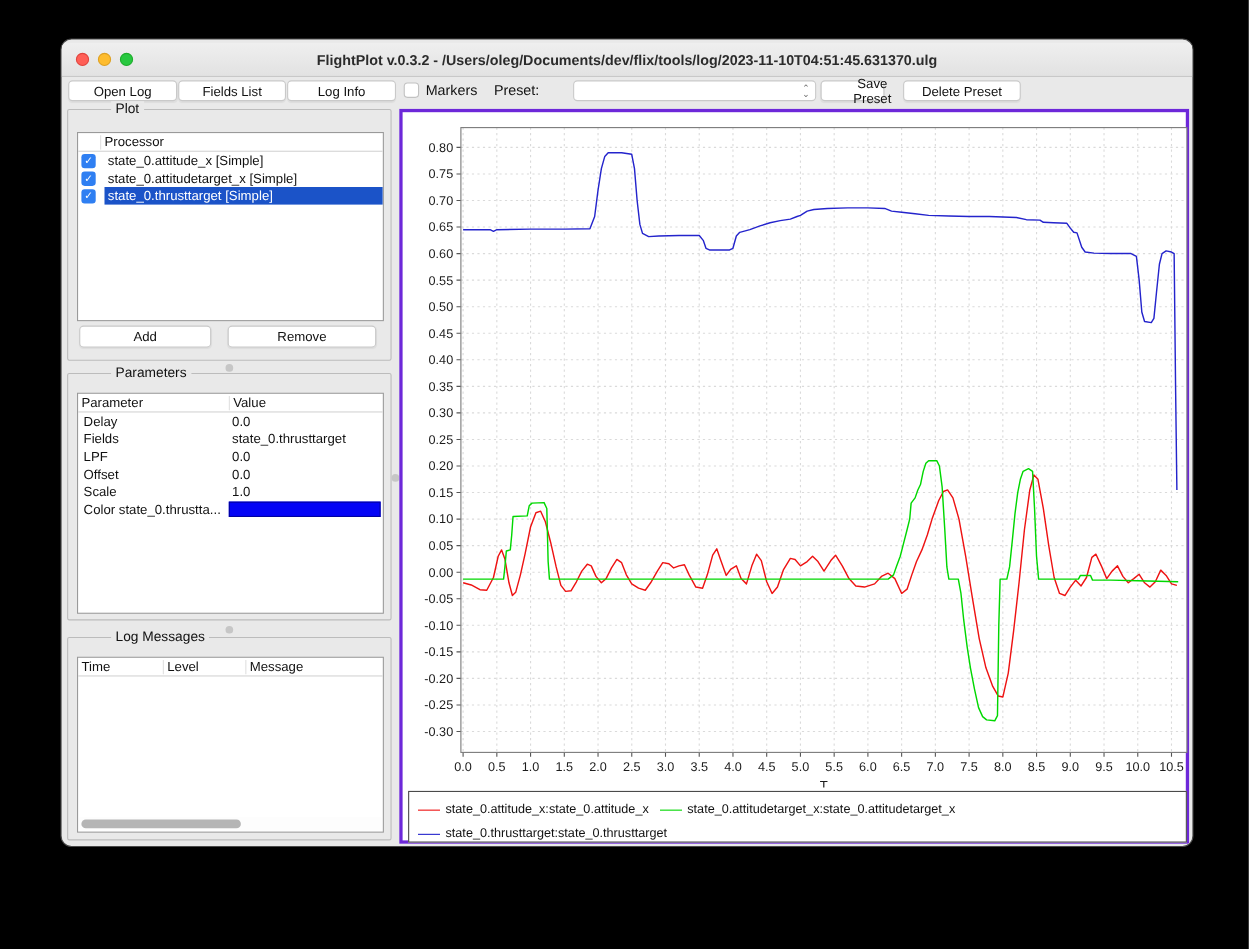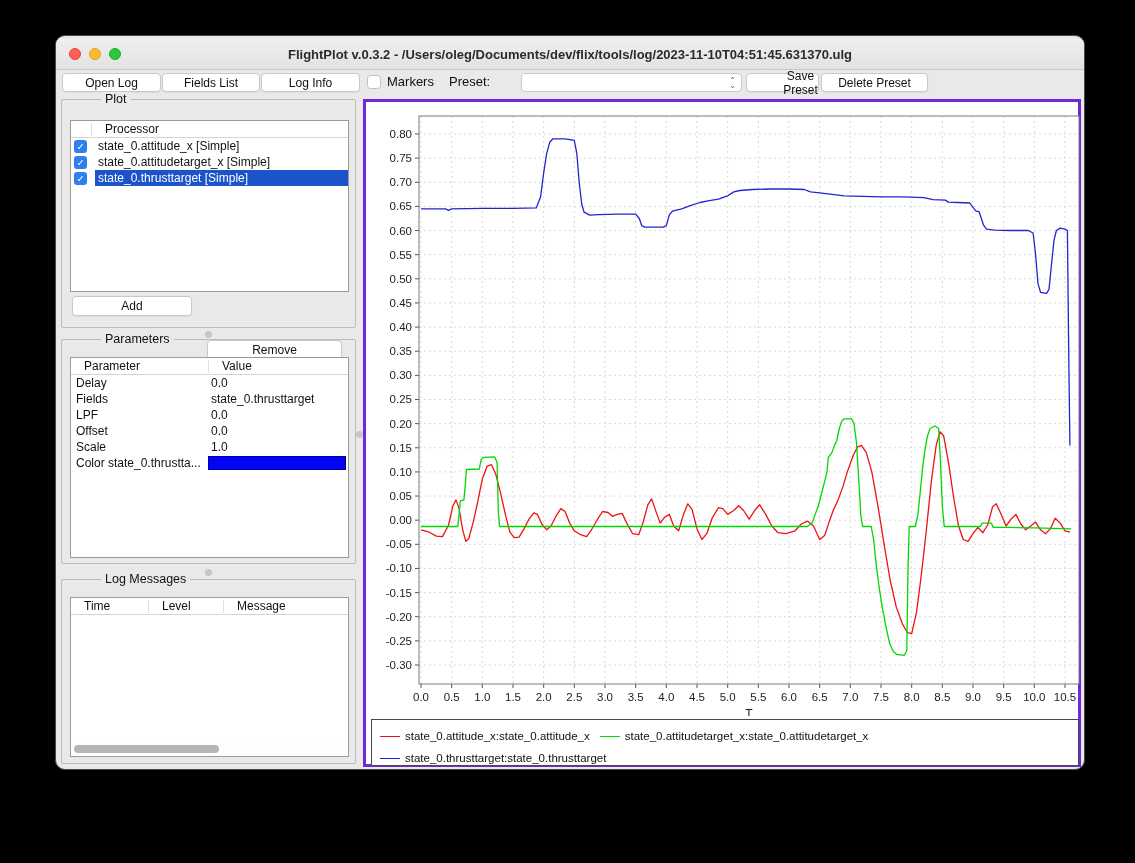--- a/index.html
+++ b/index.html
@@ -32,21 +32,21 @@
   .combo .stepper { position:absolute; right:5px; top:0; height:100%; display:flex;
                     flex-direction:column; justify-content:center; color:#666;
                     font-size:8px; line-height:5px; }
   
   .group { position:absolute; border:1px solid #bcbcbc; border-radius:2px; }
   .group > .gtitle { position:absolute; top:-8px; left:7px; background:#e9e9e9;
                      padding:0 4px; font-size:12.5px; color:#111;margin-left:32px; }
   .panel-table { position:absolute; background:#fff; border:1px solid #9a9a9a; overflow:hidden; }
   .thead { display:flex; height:17px; border-bottom:1px solid #d4d4d4; align-items:center;
            font-size:12px; color:#111; }
-  .thead .c { border-left:1px solid #e0e0e0; padding-left:13px; height:13px; line-height:13px; }
+  .thead .c { border-left:1px solid #e0e0e0; padding-left:3px; height:13px; line-height:13px; }
   .thead .c:first-child { border-left:none; }
   
   .list-row { display:flex; align-items:center; height:16px; font-size:12px; color:#111; }
   .mini-checkbox { width:13px; height:13px; margin-left:3px; border-radius:3px;
                    background:#2f7ff2; color:#fff; font-size:9.5px; line-height:13px;
                    text-align:center; flex:0 0 13px; font-weight:bold; }
   .row-label { margin-left:8px; padding:0 3px; line-height:16px; white-space:nowrap; }
   .list-row.selected .row-label { background:#1b53c8; color:#fff; flex:1; }
   
   .param-row { display:flex; height:16px; font-size:12px; color:#111; align-items:center; }
@@ -91,21 +91,21 @@
   <span class="checkbox" style="left:311px;top:39px;"></span>
   <span class="tb-label" style="left:331px;">Markers</span>
   <span class="tb-label" style="left:393px;">Preset:</span>
   <div class="combo" style="left:465px;width:221px;">
     <span style="position:absolute;left:6px;top:2px;font-size:12px;color:#111;"></span>
     <span class="stepper">
         <span>⌃</span>
         <span>⌄</span>
       </span>
   </div>
-  <button class="btn tb-btn" style="left:690px;width:73px;padding-left:36px;">Save Preset</button>
+  <button class="btn tb-btn" style="left:690px;width:58px;padding-left:36px;">Save Preset</button>
   <button class="btn tb-btn" style="left:765px;width:107px;">Delete Preset</button>
 
   <div class="group" style="left:5px;top:63px;width:295px;height:229px;">
     <span class="gtitle">Plot</span>
     <div class="panel-table" style="left:8px;top:20px;width:279px;height:172px;">
       <div class="thead">
         <span class="c" style="width:20px;"></span>
         <span class="c" style="flex:1;">Processor</span>
       </div>
       <div>
@@ -117,21 +117,21 @@
             <span class="mini-checkbox">✓</span>
             <span class="row-label">state_0.attitudetarget_x [Simple]</span>
           </div>
           <div class="list-row selected">
             <span class="mini-checkbox">✓</span>
             <span class="row-label">state_0.thrusttarget [Simple]</span>
           </div>
         </div>
     </div>
     <button class="btn" style="left:10px;top:196px;width:120px;height:20px;">Add</button>
-    <button class="btn" style="left:145px;top:196px;width:135px;height:20px;margin-top:44px;">Remove</button>
+    <button class="btn" style="left:145px;top:196px;width:135px;height:20px;">Remove</button>
   </div>
 
   <div class="split-dot" style="left:149px;top:295px;"></div>
 
   <div class="group" style="left:5px;top:303px;width:295px;height:225px;">
     <span class="gtitle">Parameters</span>
     <div class="panel-table" style="left:8px;top:17px;width:279px;height:201px;">
       <div class="thead">
         <span class="c" style="width:137px;">Parameter</span>
         <span class="c" style="flex:1;">Value</span>

